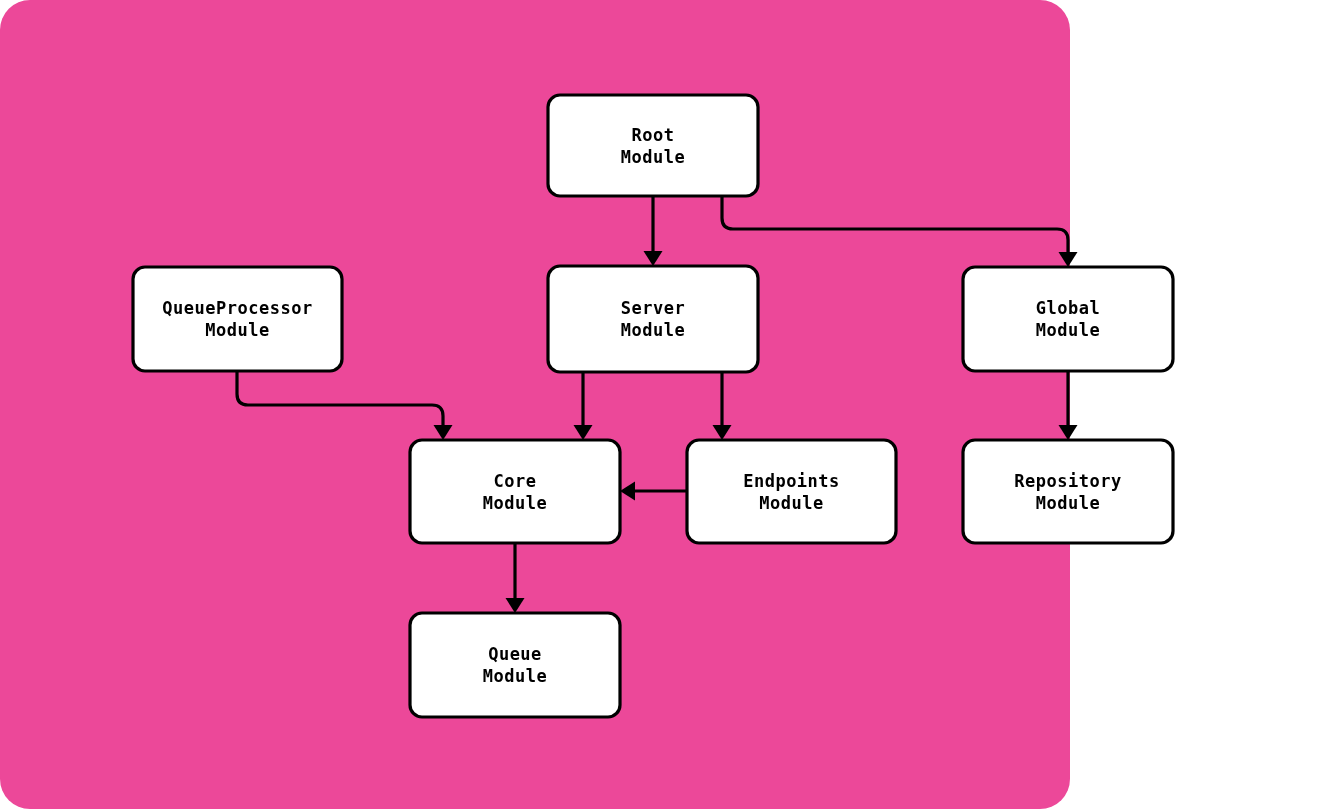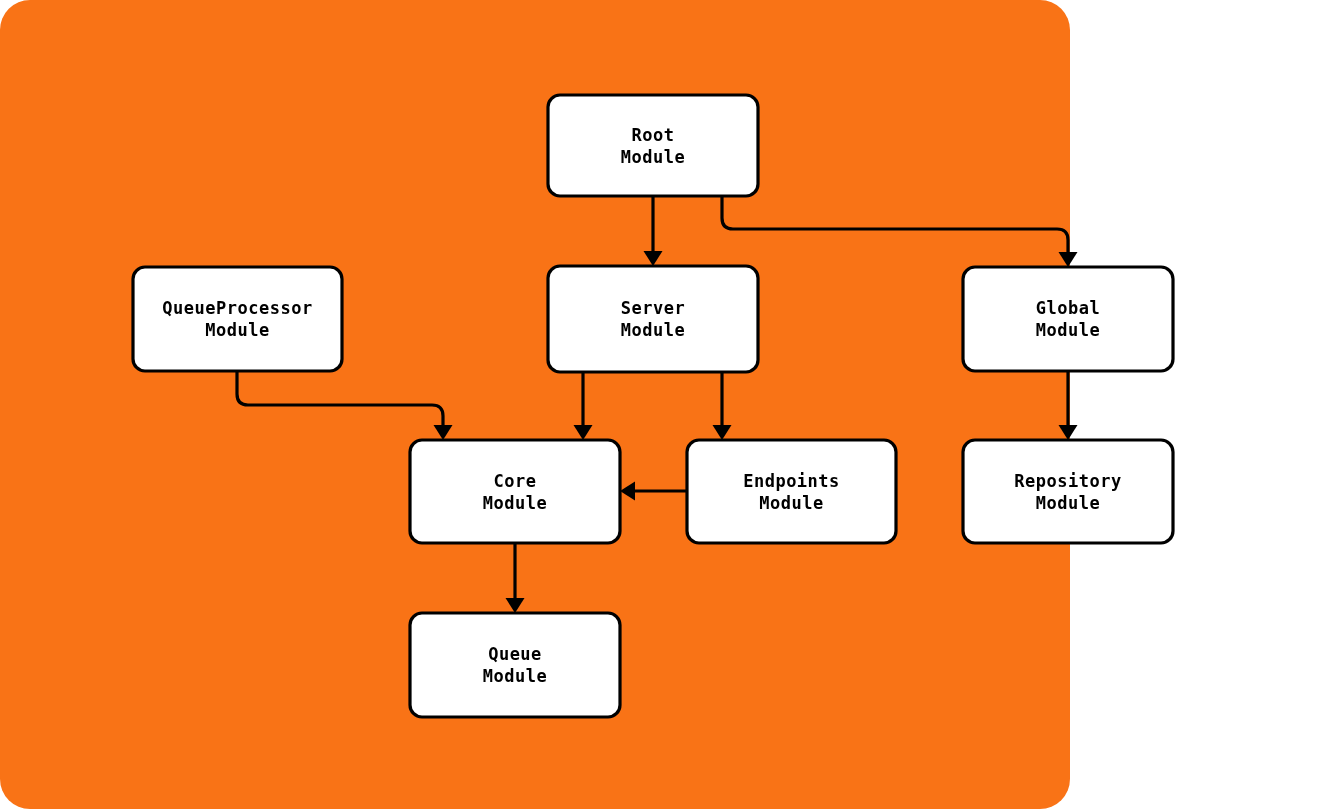--- a/index.html
+++ b/index.html
@@ -10,21 +10,21 @@
   body {
     width: 1337px;
     height: 809px;
     overflow: hidden;
     font-family: "DejaVu Sans Mono", monospace;
   }
   #diagram-root {
     position: relative;
     width: 1070px;
     height: 809px;
-    background: #f97316;
+    background: #ec4899;
     border-radius: 30px;
   }
   svg#diagram-canvas {
     position: absolute;
     top: 0;
     left: 0;
     width: 1337px;
     height: 809px;
     display: block;
   }

